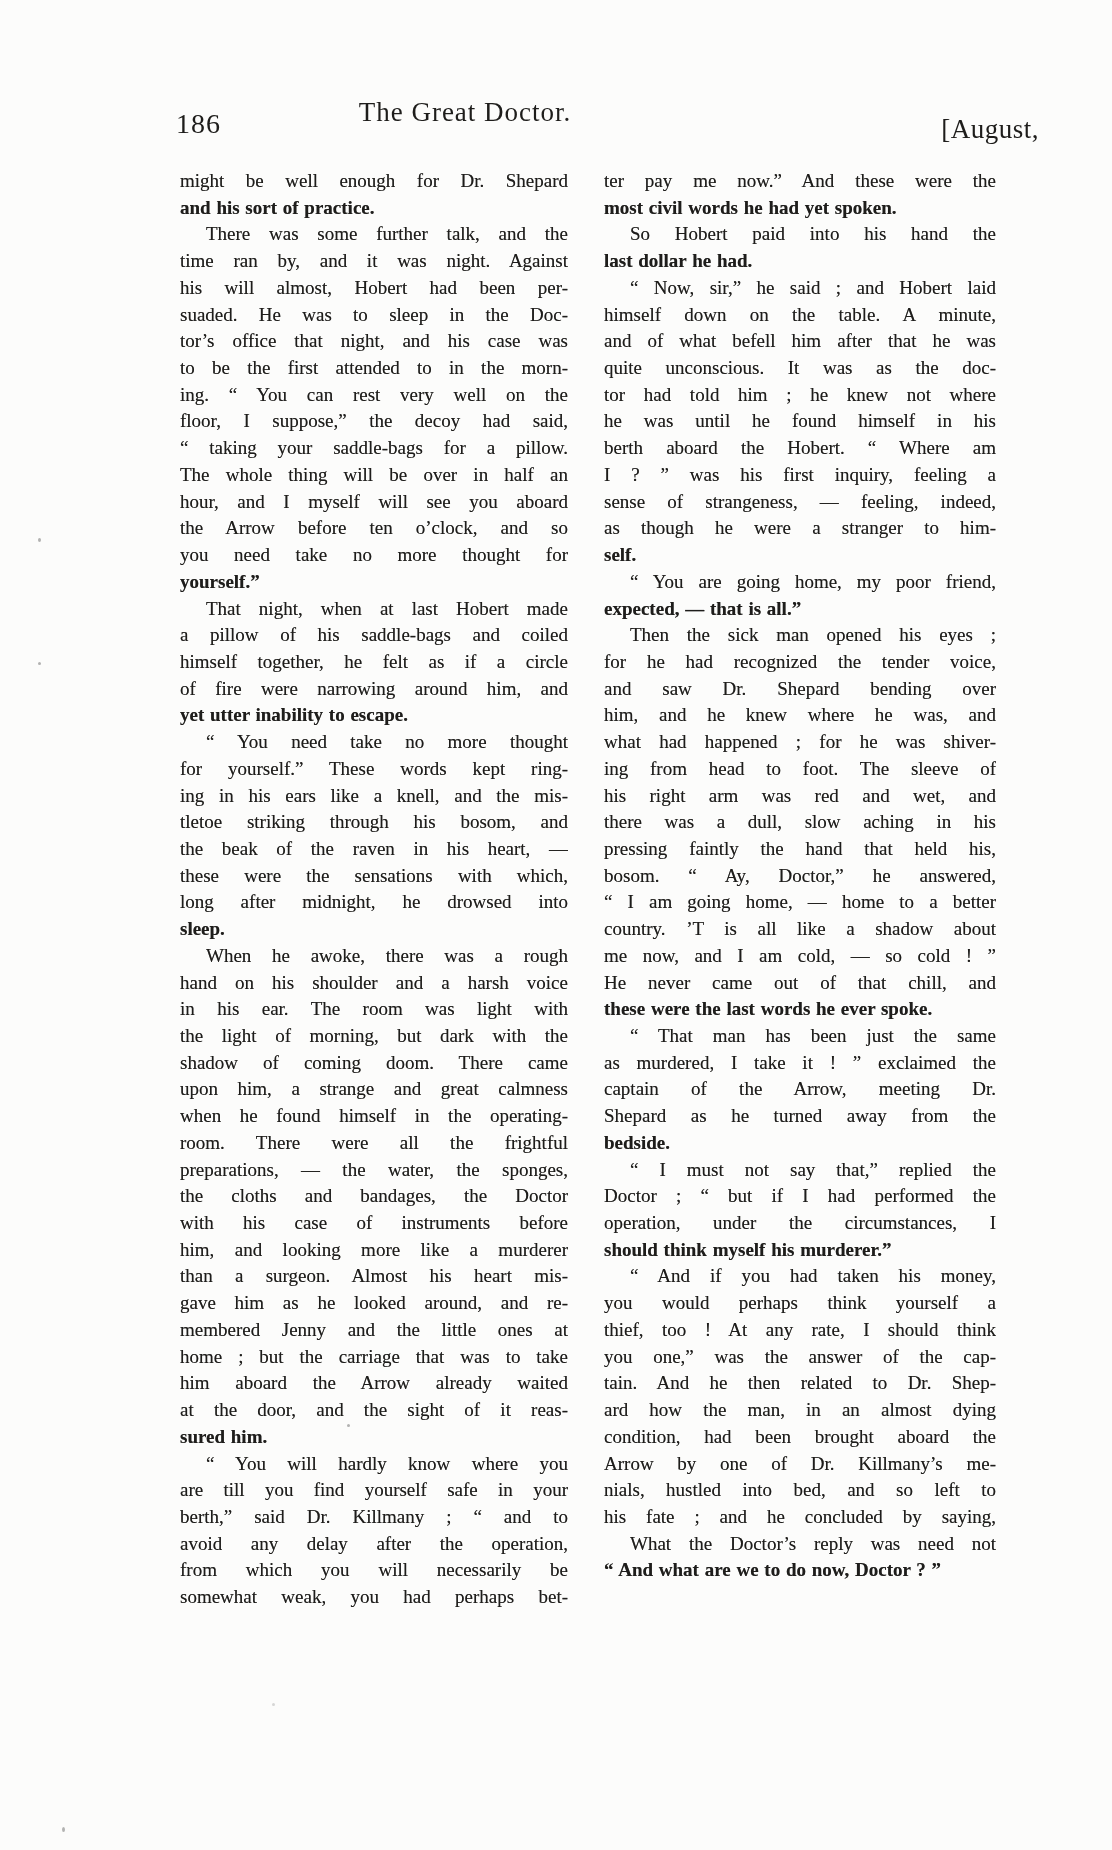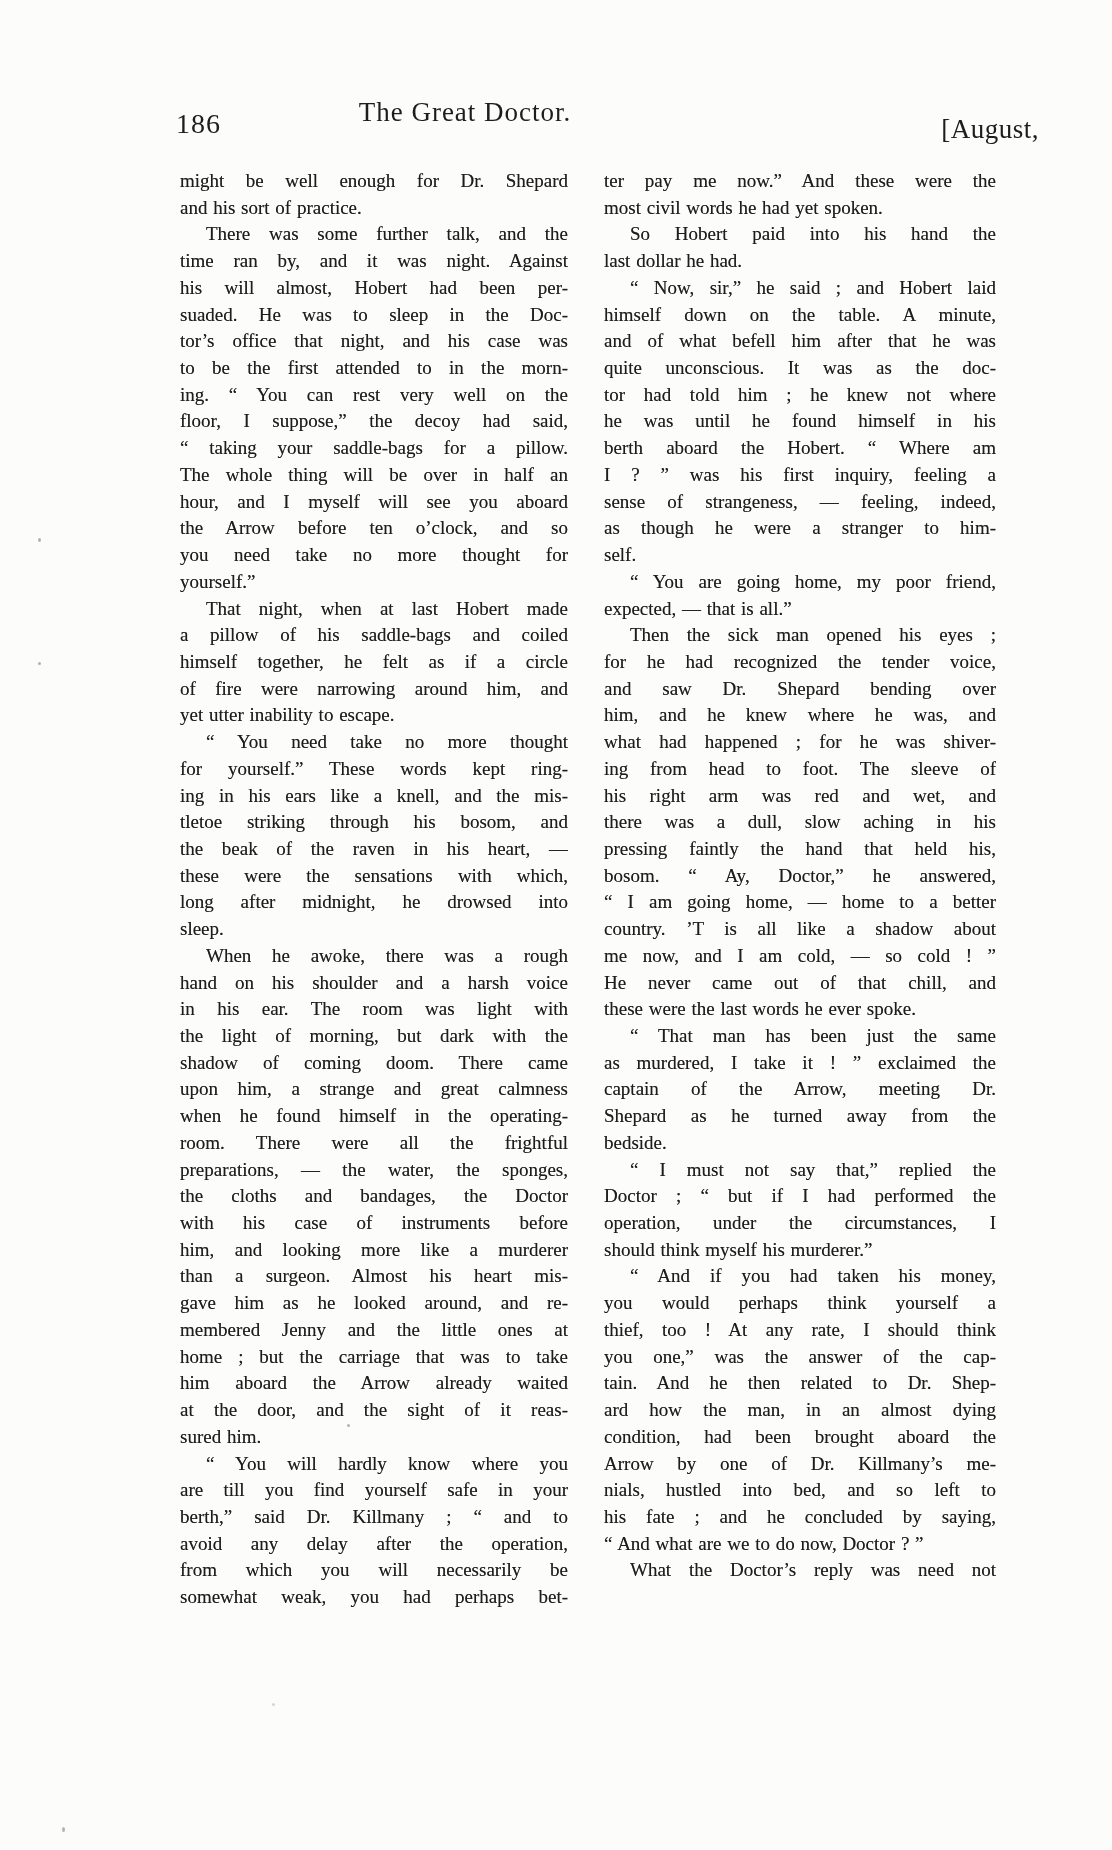--- a/index.html
+++ b/index.html
@@ -59,21 +59,21 @@
     line-height: 26.72px;
     font-size: 19px;
     overflow: hidden;
     white-space: normal;
     text-align: justify;
     text-align-last: justify;
     word-spacing: 1px;
     text-shadow: 0 0 0.5px rgba(30, 29, 27, 0.55);
   }
   .line.indent { text-indent: 26px; }
-  .line.end    { text-align-last: left; }
+  .line.end    { text-align-last: left; font-weight: bold; }
   
   .speck {
     position: absolute;
     background: rgba(40, 40, 40, 0.35);
     border-radius: 50%;
   }
 </style>
 </head>
 <body>
 
@@ -187,22 +187,22 @@
       <div class="line indent">“ And if you had taken his money,</div>
       <div class="line">you would perhaps think yourself a</div>
       <div class="line">thief, too !  At any rate, I should think</div>
       <div class="line">you one,” was the answer of the cap-</div>
       <div class="line">tain.  And he then related to Dr. Shep-</div>
       <div class="line">ard how the man, in an almost dying</div>
       <div class="line">condition, had been brought aboard the</div>
       <div class="line">Arrow by one of Dr. Killmany’s me-</div>
       <div class="line">nials, hustled into bed, and so left to</div>
       <div class="line">his fate ; and he concluded by saying,</div>
+      <div class="line indent">What the Doctor’s reply was need not</div>
       <div class="line end">“ And what are we to do now, Doctor ? ”</div>
-      <div class="line indent">What the Doctor’s reply was need not</div>
     </div>
 
   <div class="speck" style="left:38px;  top:538px;  width:3px; height:4px;"></div>
   <div class="speck" style="left:38px;  top:662px;  width:3px; height:3px;"></div>
   <div class="speck" style="left:347px; top:1424px; width:3px; height:3px;"></div>
   <div class="speck" style="left:272px; top:1703px; width:3px; height:3px; opacity:.5;"></div>
   <div class="speck" style="left:62px;  top:1827px; width:3px; height:5px;"></div>
 
 </div>
 

